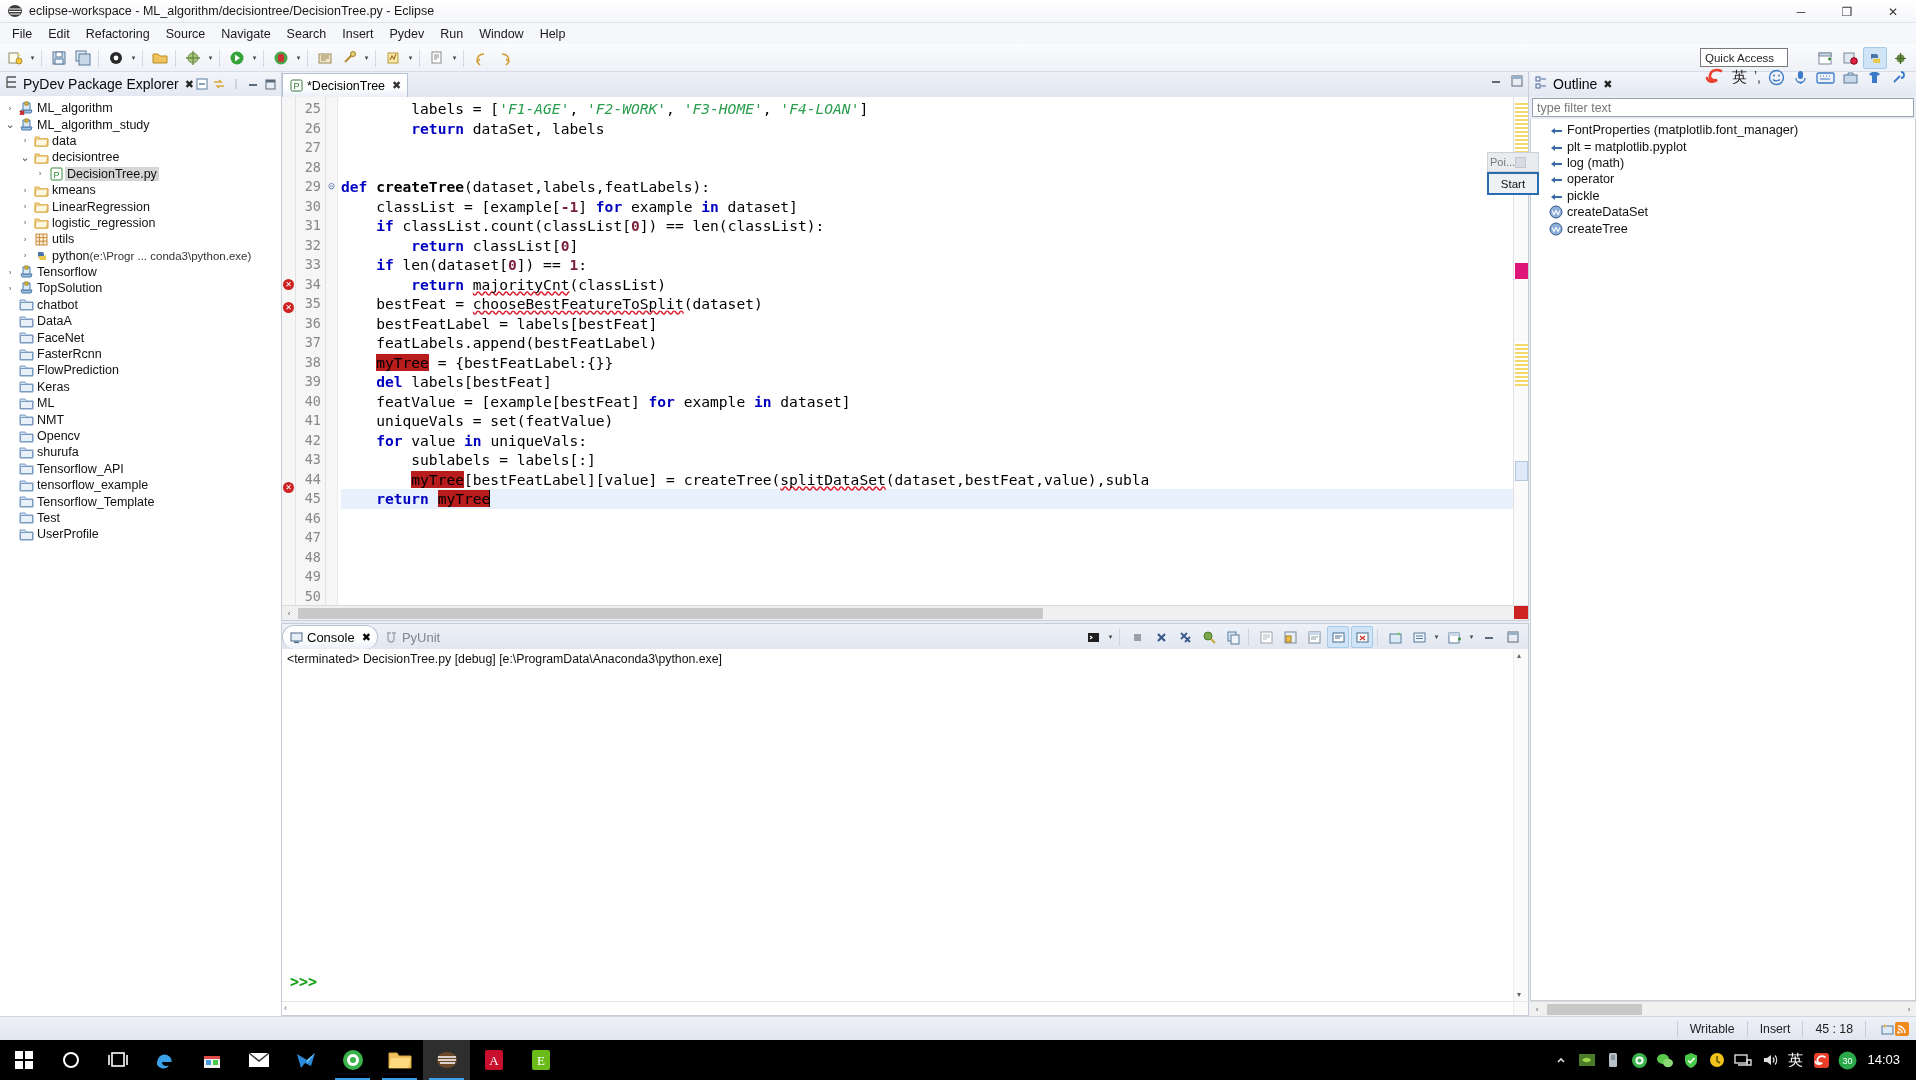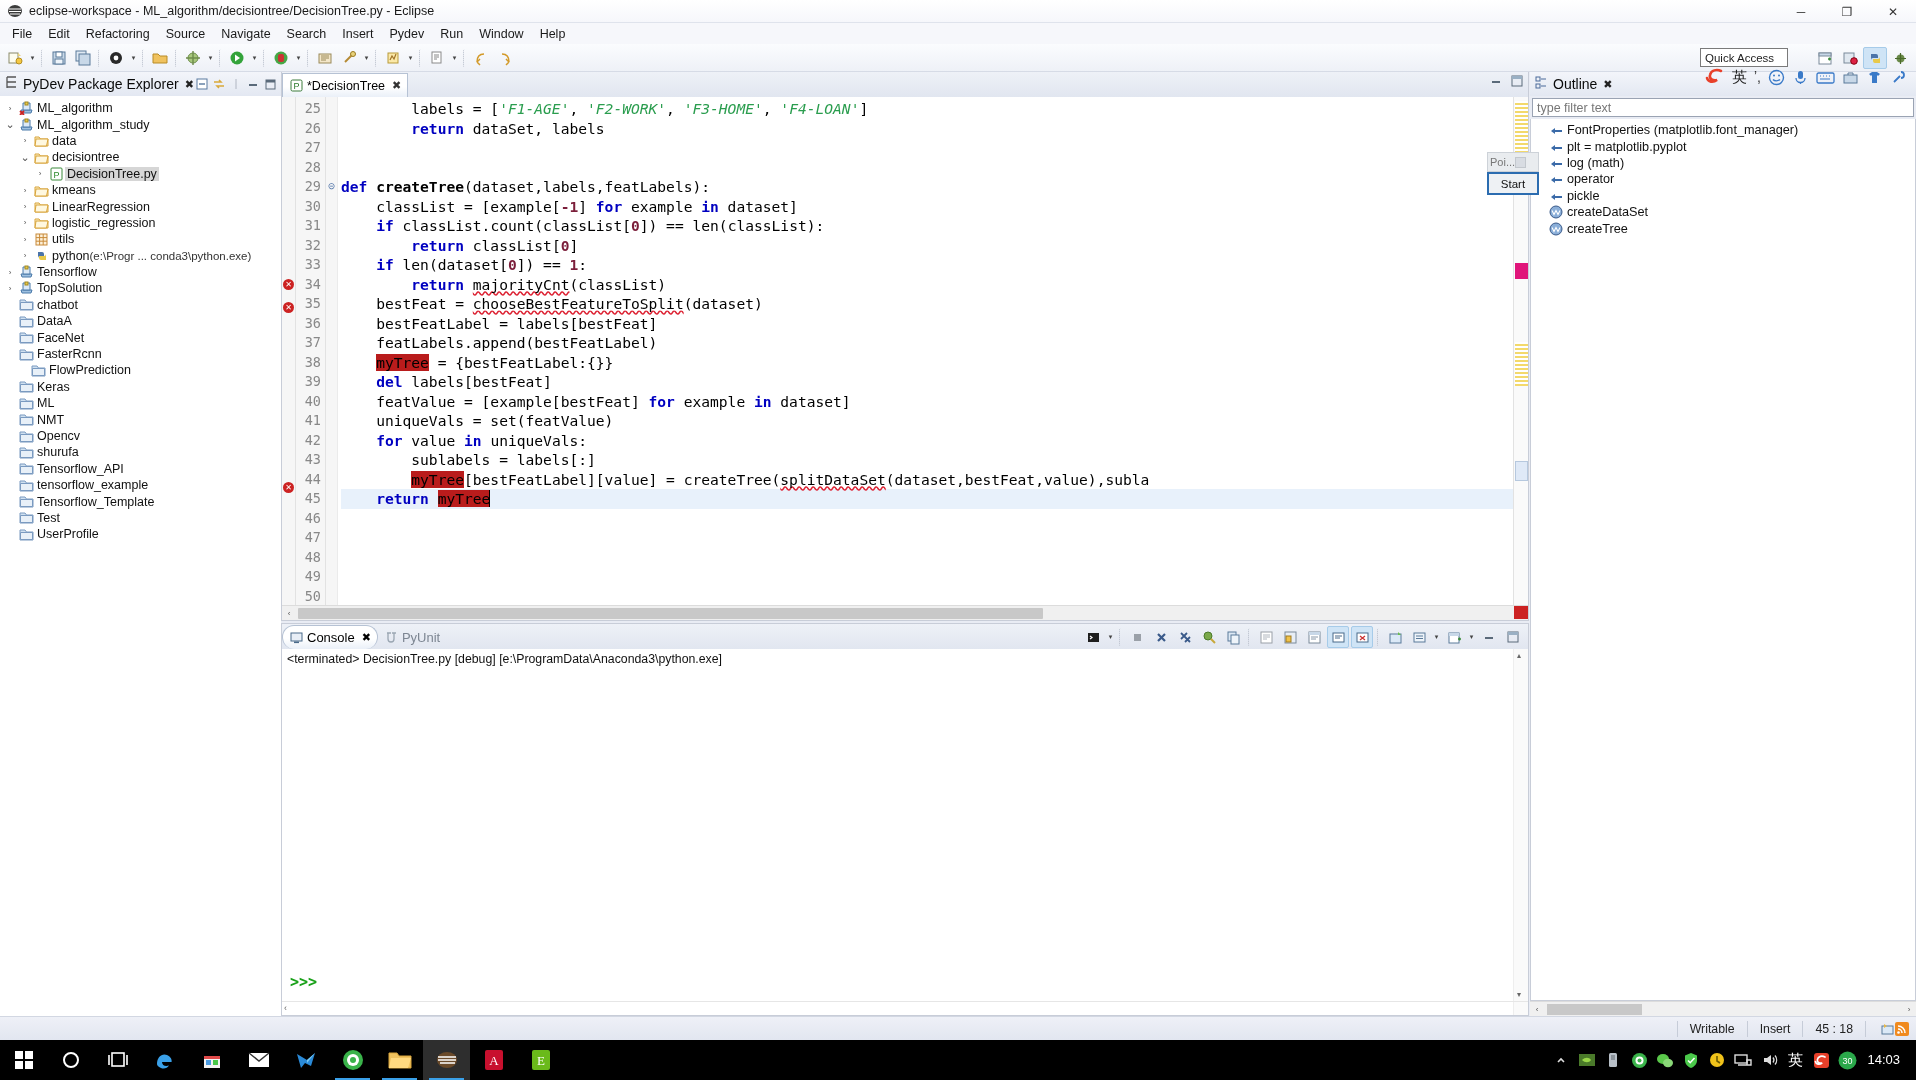--- a/index.html
+++ b/index.html
@@ -809,21 +809,21 @@
           <div class="trow" style="padding-left: 2px;">
             <span class="arrow"></span>
             <span class="ico">
               <svg width="15" height="13">
                 <path d="M1 2h5l1.5 2H14v8H1z" fill="#cfe0f0" stroke="#7a9ac0"></path>
                 <path d="M1.5 4.5h12v7h-12z" fill="#e8f0f8" stroke="#7a9ac0"></path>
               </svg>
             </span>
             <span class="lbl">FasterRcnn</span>
           </div>
-          <div class="trow" style="padding-left: 14px;">
+          <div class="trow" style="padding-left: 2px;">
             <span class="arrow"></span>
             <span class="ico">
               <svg width="15" height="13">
                 <path d="M1 2h5l1.5 2H14v8H1z" fill="#cfe0f0" stroke="#7a9ac0"></path>
                 <path d="M1.5 4.5h12v7h-12z" fill="#e8f0f8" stroke="#7a9ac0"></path>
               </svg>
             </span>
             <span class="lbl">FlowPrediction</span>
           </div>
           <div class="trow" style="padding-left: 2px;">

